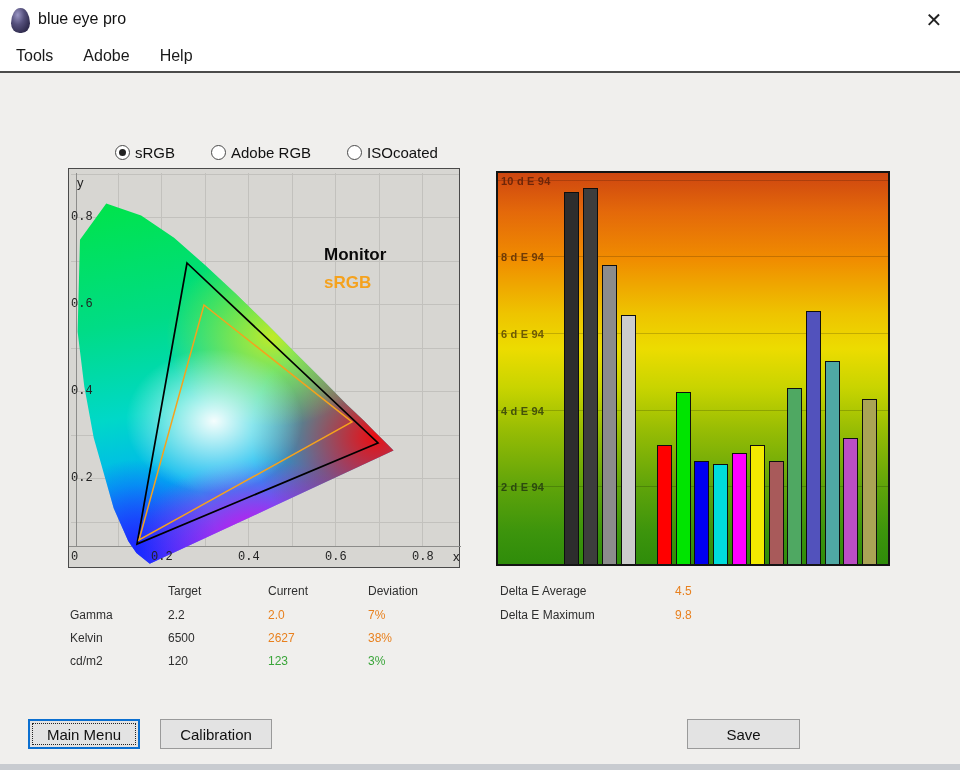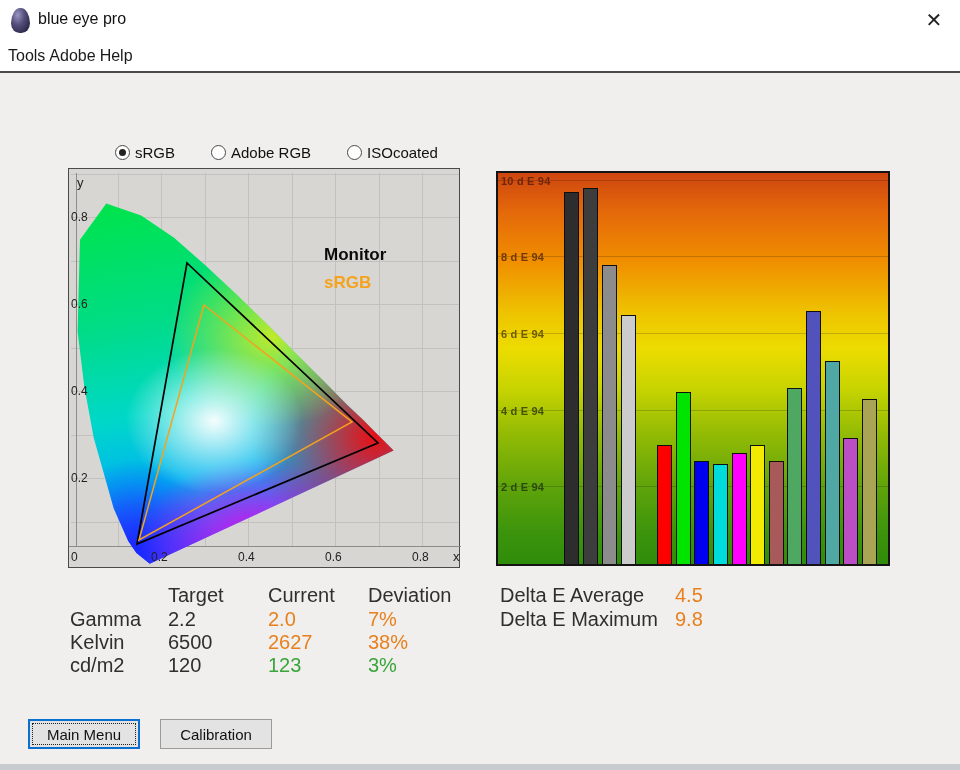--- a/index.html
+++ b/index.html
@@ -9,21 +9,21 @@
   
   .titlebar{position:absolute;left:0;top:0;width:960px;height:40px;background:#ffffff;}
   .app-icon{position:absolute;left:11px;top:8px;width:19px;height:25px;
       border-radius:50% 50% 46% 46%/62% 62% 40% 40%;
       background:radial-gradient(ellipse at 35% 28%, #9a96c4 0%, #55507c 38%, #332f52 72%, #241f3e 100%);}
   .win-title{position:absolute;left:38px;top:10px;font-size:16px;color:#111;}
   .close-btn{position:absolute;left:916px;top:4px;width:36px;height:32px;text-align:center;
       font-size:20px;line-height:32px;color:#222;}
   
   .menubar{position:absolute;left:0;top:40px;width:960px;height:31px;background:#ffffff;
-      display:flex;align-items:center;padding-left:6px;}
+      display:flex;align-items:center;padding-left:14px;gap:26px;}
   .menu-item{font-size:16px;color:#1a1a1a;padding:2px 2px;}
   .separator{position:absolute;left:0;top:71px;width:960px;height:2px;background:#4b4b4b;}
   
   .radio-row{position:absolute;left:115px;top:144px;display:flex;align-items:center;gap:36px;}
   .radio-option{display:flex;align-items:center;gap:5px;}
   .radio-dot{width:15px;height:15px;border:1px solid #4a4a4a;border-radius:50%;background:#fff;
       display:flex;align-items:center;justify-content:center;}
   .radio-dot .inner{width:7px;height:7px;border-radius:50%;background:#222;}
   .radio-label{font-size:15px;color:#111;}
   
@@ -38,36 +38,36 @@
         2.2% 40.7%,2.8% 17.7%,9.5% 8.6%,18.4% 11.6%,26.8% 17.2%,34.7% 24%,42.7% 31.3%,
         50.6% 38.9%,58.1% 46.3%,65.1% 53.1%,70.8% 58.8%,75.2% 62.9%,78% 65.7%,81.1% 68.7%,82.8% 70.4%);
       background:
         radial-gradient(ellipse 30% 24% at 37% 63%, rgba(255,255,255,.96) 0%, rgba(255,255,255,0) 75%),
         radial-gradient(ellipse 34% 28% at 52% 42%, rgba(255,240,0,.75) 0%, rgba(255,240,0,0) 80%),
         radial-gradient(ellipse 42% 38% at 78% 67%, rgba(255,0,0,.92) 0%, rgba(255,0,0,0) 75%),
         radial-gradient(ellipse 40% 26% at 48% 92%, rgba(255,0,230,.8) 0%, rgba(255,0,230,0) 75%),
         radial-gradient(ellipse 30% 32% at 17% 95%, rgba(25,35,255,.95) 0%, rgba(25,35,255,0) 70%),
         linear-gradient(170deg, #00e34e 10%, #00dc86 35%, #00d8c8 55%, #00b4f0 70%, #3356ff 85%, #5b2bf0 100%);}
   .tri-svg{position:absolute;left:0;top:0;}
-  .ctick{position:absolute;font-size:12px;color:#222;}
+  .ctick{position:absolute;font-size:12px;color:#222;font-family:Liberation Mono, monospace;}
   .axis-letter{position:absolute;font-size:13px;color:#222;}
   .legend-monitor{position:absolute;left:255px;top:76px;font-size:17px;font-weight:bold;color:#0a0a0a;}
   .legend-srgb{position:absolute;left:255px;top:104px;font-size:17px;font-weight:bold;}
   
   .report-title{position:absolute;left:590px;top:106px;width:360px;text-align:center;
       font-size:31px;font-weight:bold;color:#0a0a0a;letter-spacing:.3px;}
   
   .barchart{position:absolute;left:496px;top:171px;width:394px;height:395px;border:2px solid #141414;
       background:linear-gradient(to bottom,#ce4610 0%,#e4690a 10%,#f08c00 22%,#eec400 36%,
         #ecdc00 45%,#c8d400 55%,#96bc04 66%,#60a40a 80%,#3c940c 92%,#2f8c0a 100%);}
   .bgrid{position:absolute;left:0;width:390px;height:1px;background:rgba(0,0,0,.18);}
   .blabel{position:absolute;left:3px;font-size:11px;font-weight:bold;letter-spacing:.2px;}
   .bar{position:absolute;bottom:0;width:15px;border:1.5px solid #0e0e0e;border-bottom:none;}
   
-  .tcell{position:absolute;font-size:20px;color:#2f2f2f;white-space:nowrap;}
+  .tcell{position:absolute;font-size:12px;color:#2f2f2f;white-space:nowrap;}
   
   .btn{position:absolute;height:30px;background:#e3e3e3;border:1px solid #9a9a9a;
       font-size:15px;color:#111;display:flex;align-items:center;justify-content:center;cursor:pointer;}
   .btn.focused{border:2px solid #0b6fd0;}
   .btn.focused .focus-ring{position:absolute;inset:2px;border:1px dotted #222;}
   .bottom-strip{position:absolute;left:0;top:764px;width:960px;height:6px;background:#c8cbd0;}
 </style>
 </head>
 <body>
 
@@ -201,15 +201,18 @@
       <span class="tcell" style="left: 675px; top: 608px; color: rgb(232, 128, 30);">9.8</span>
     </div>
 
   <div class="btn focused" style="left:28px;top:719px;width:112px;">
     <span class="focus-ring"></span>
     <span>Main Menu</span>
   </div>
   <div class="btn" style="left:160px;top:719px;width:112px;">
     <span>Calibration</span>
   </div>
+  <div class="btn" style="left:687px;top:719px;width:113px;">
+    <span>Save</span>
+  </div>
 
   <div class="bottom-strip"></div>
 </div>
 
 </body></html>

